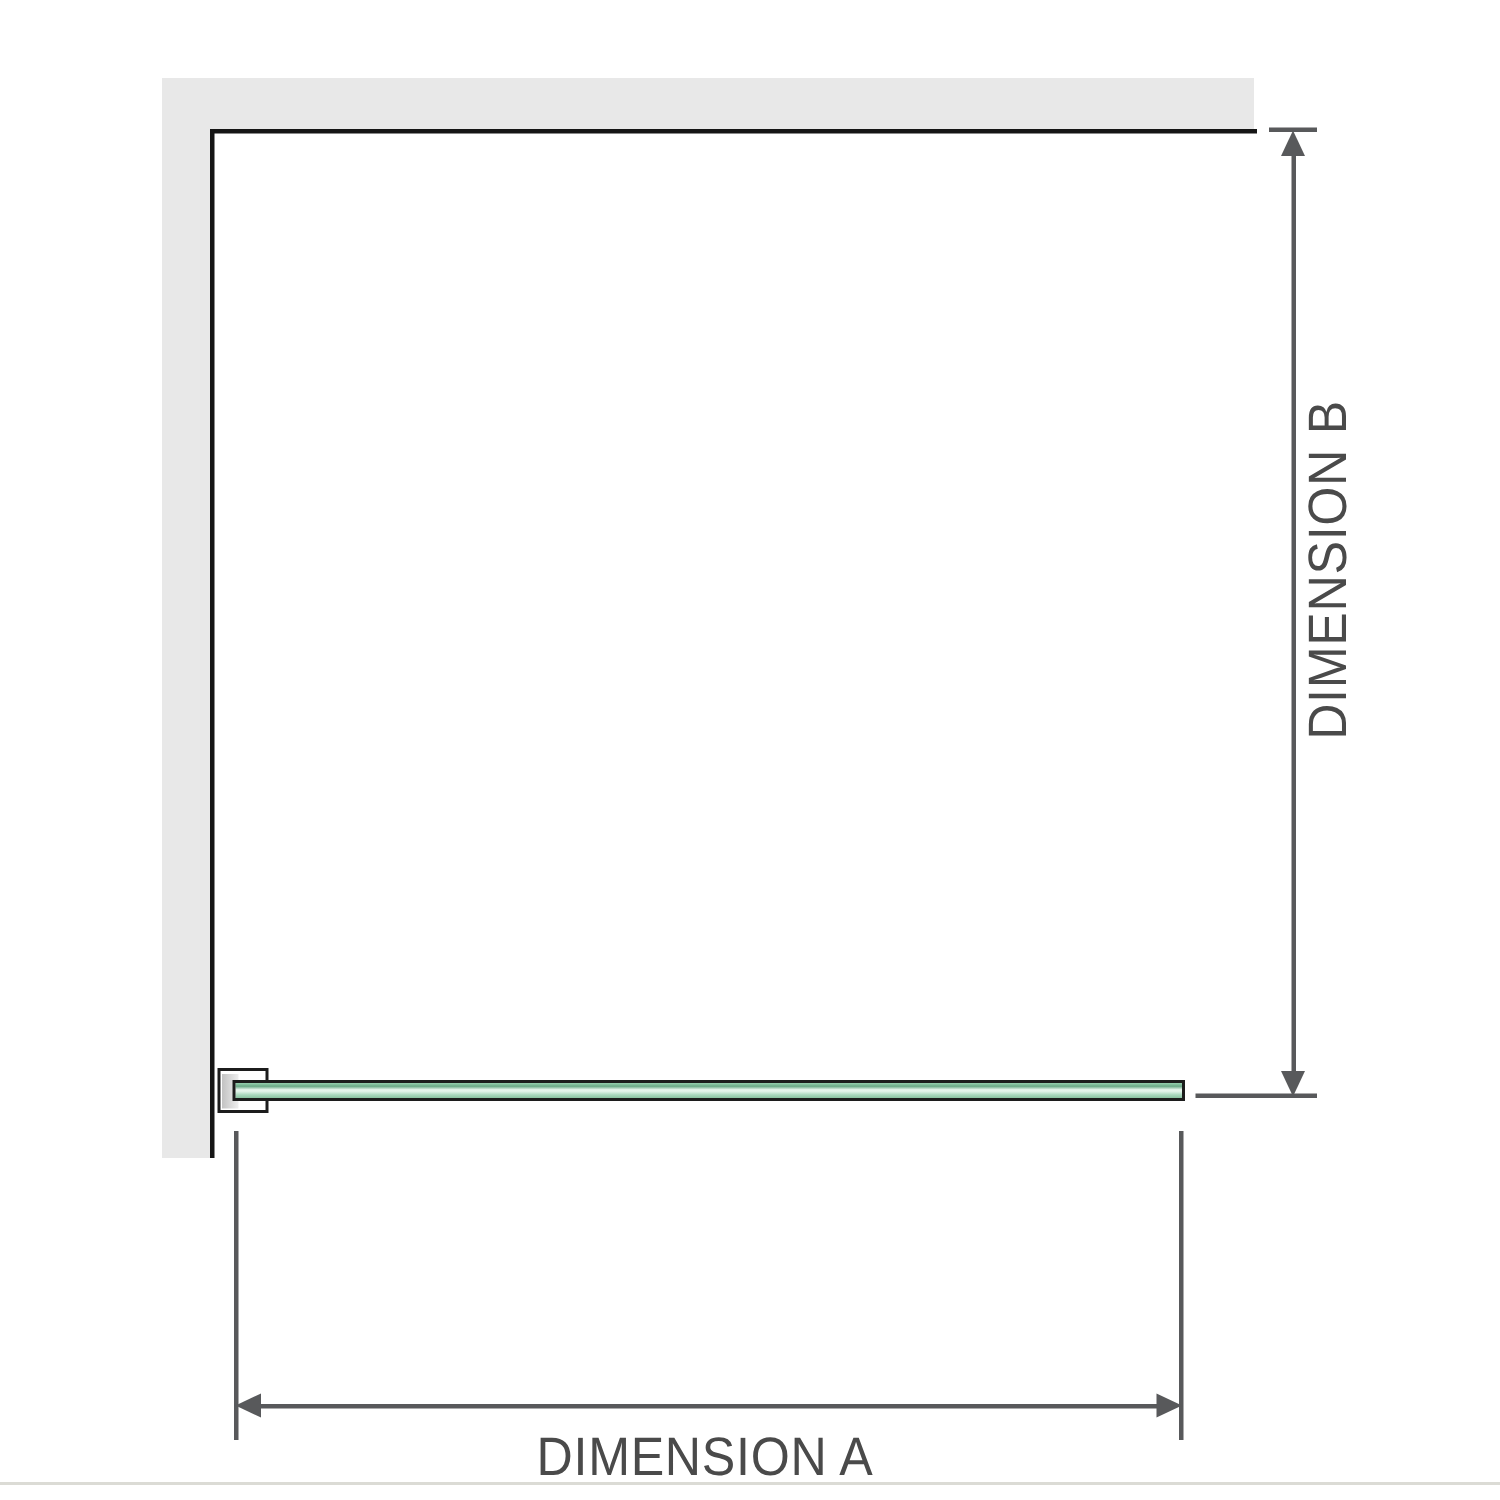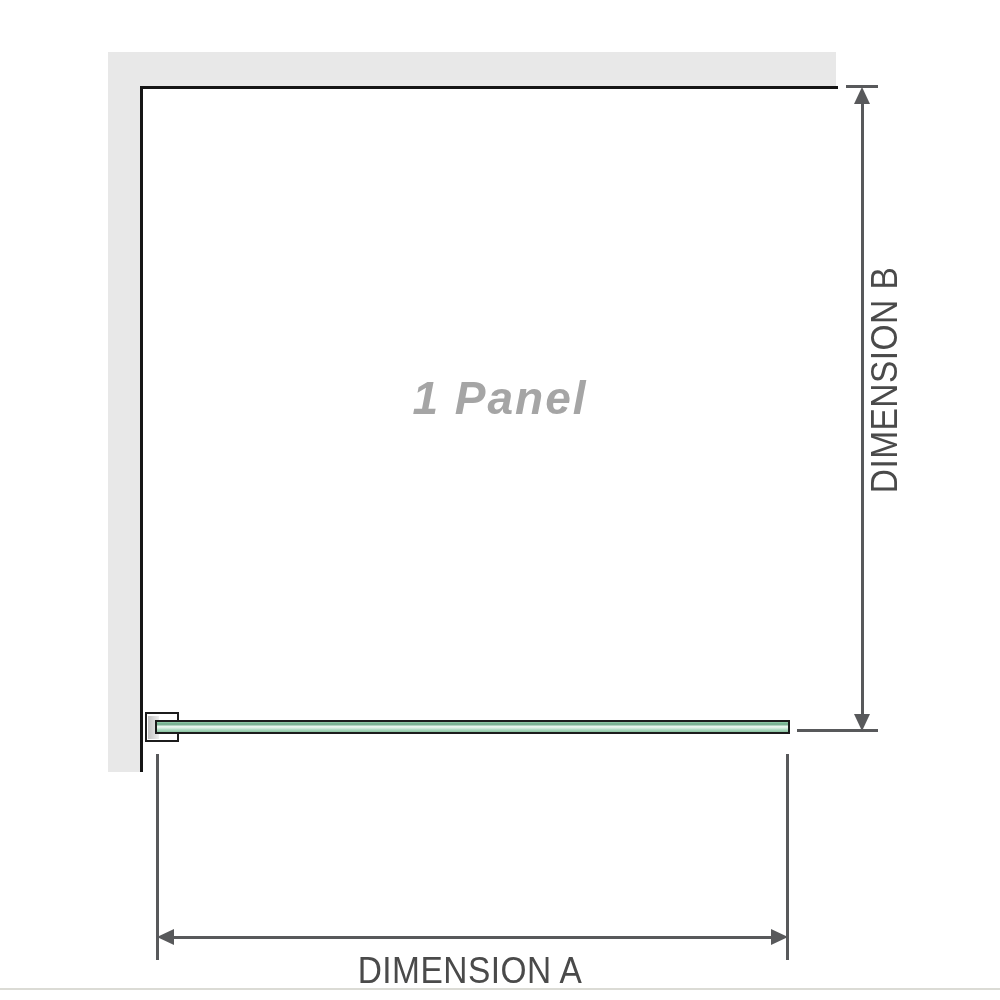--- a/index.html
+++ b/index.html
@@ -126,21 +126,20 @@
 <body>
 
 <div class="stage">
 
   <div class="abs wall wall-top"></div>
   <div class="abs wall wall-left"></div>
 
   <div class="abs panel-border panel-border-top"></div>
   <div class="abs panel-border panel-border-left"></div>
 
-  <div class="abs panel-label">1 Panel</div>
 
   <div class="abs bracket"></div>
   <div class="abs bracket-shim"></div>
   <div class="abs glass"></div>
 
   <div class="abs dim dimb-tick-top"></div>
   <div class="abs dim dimb-tick-bottom"></div>
   <div class="abs dim dimb-line"></div>
   <div class="abs arrow arrow-up"></div>
   <div class="abs arrow arrow-down"></div>

